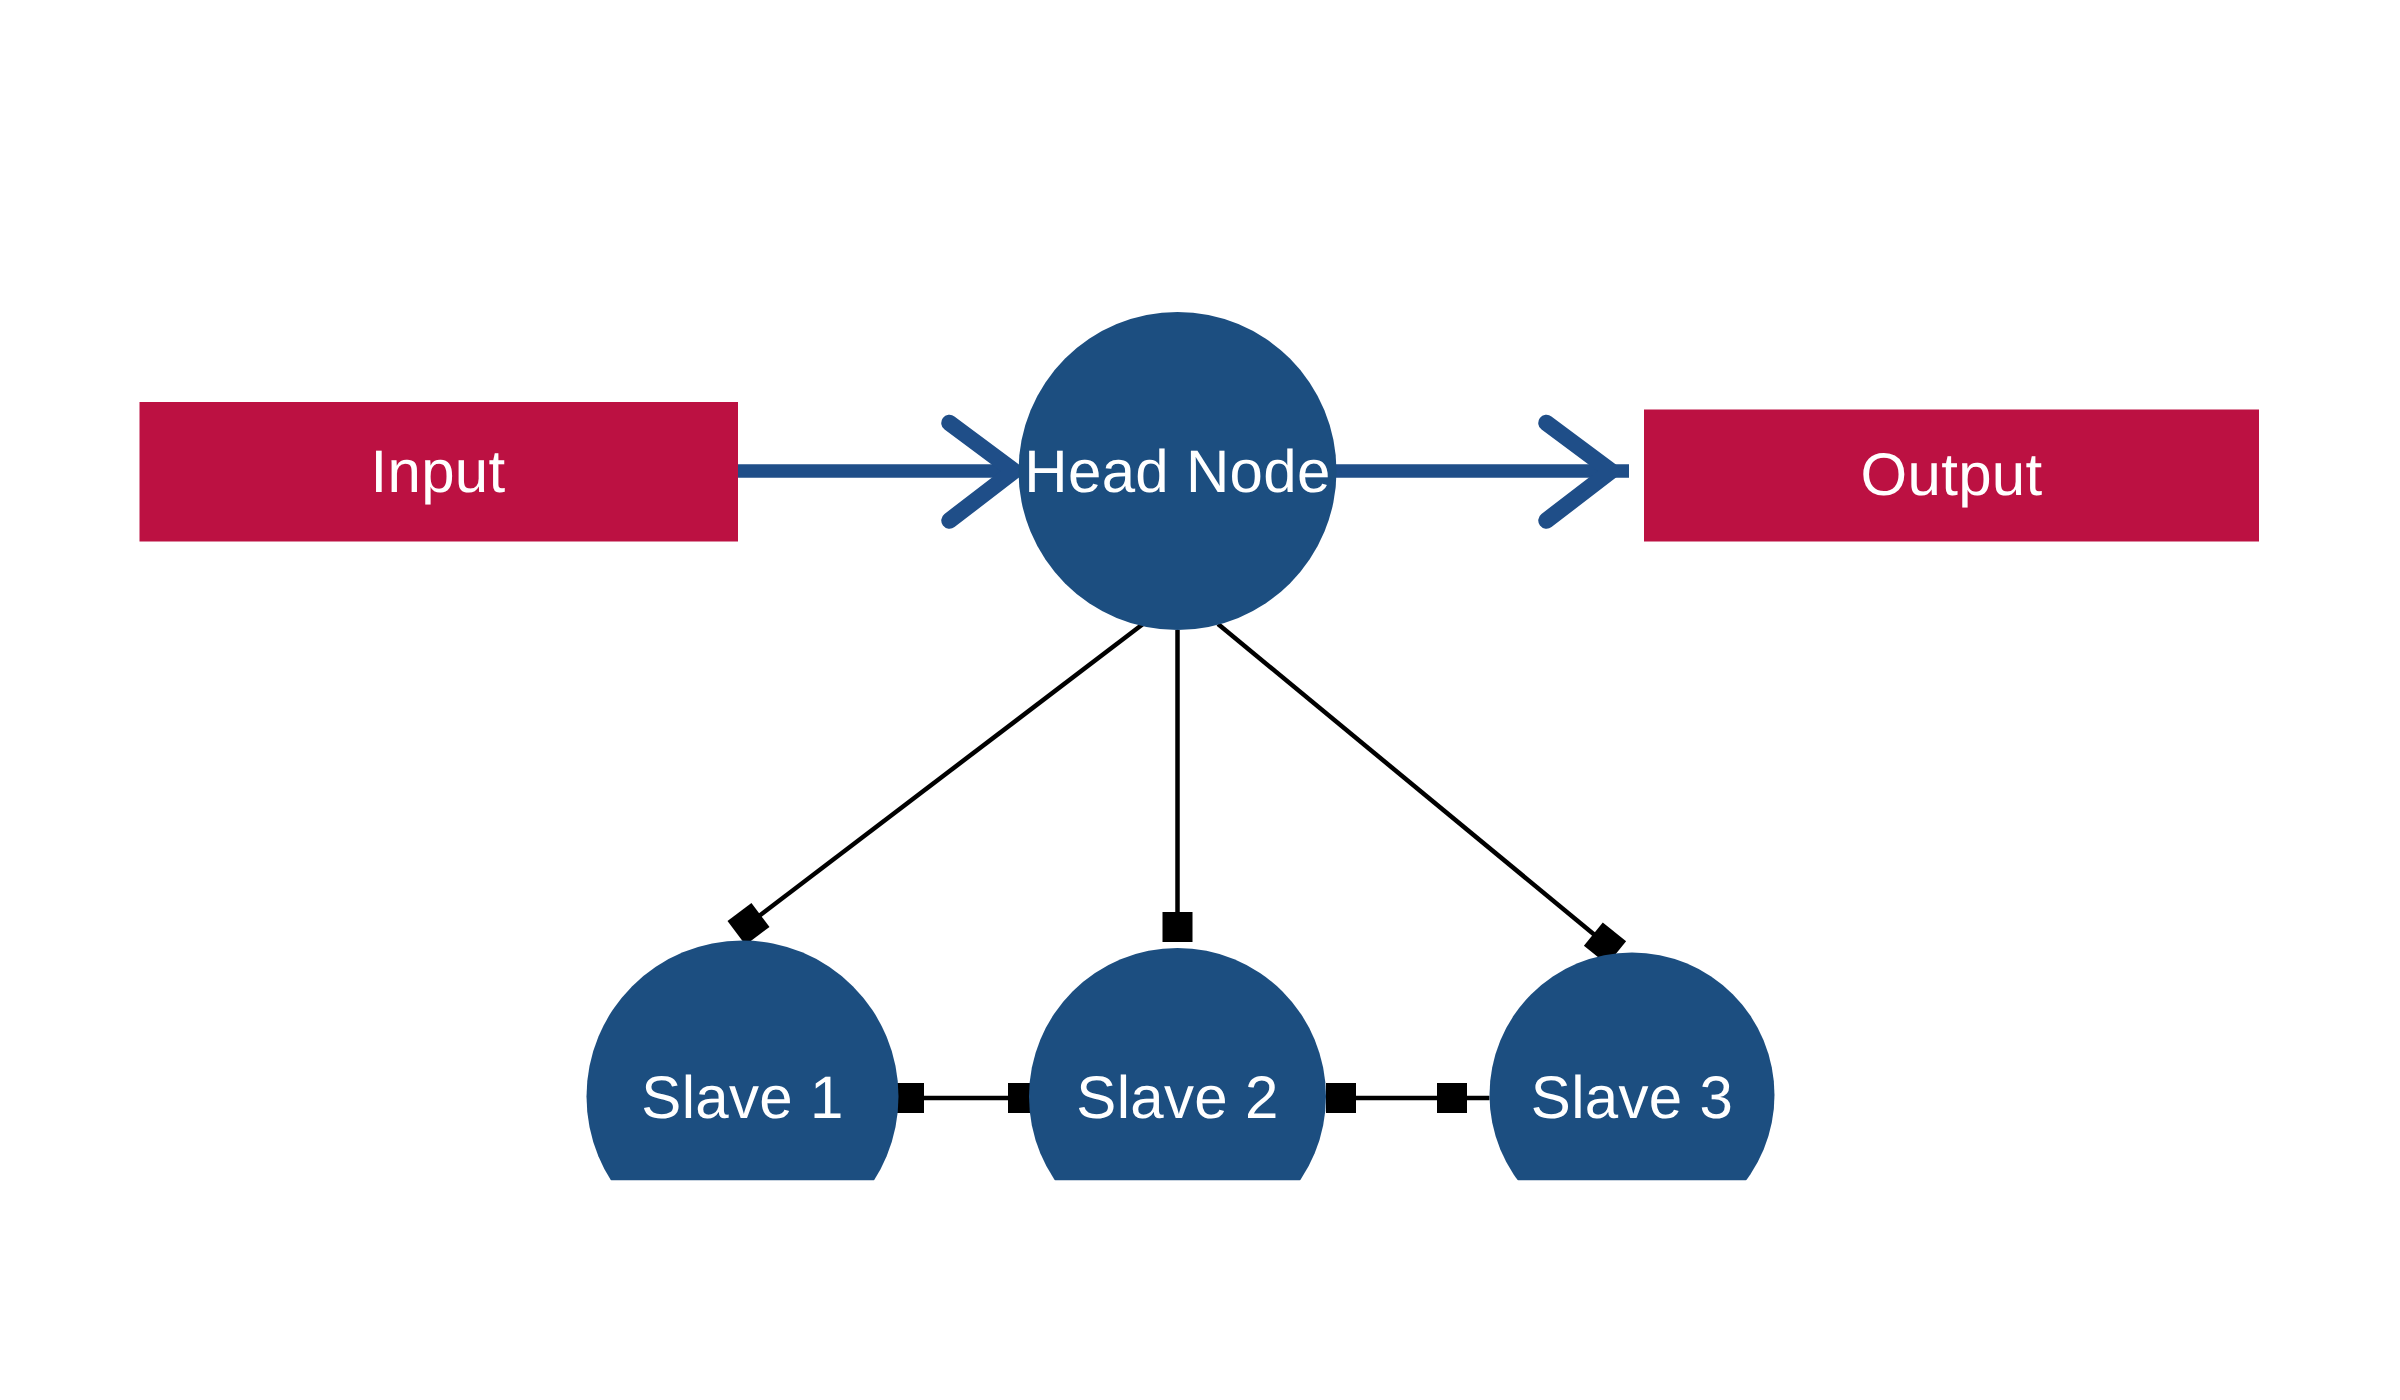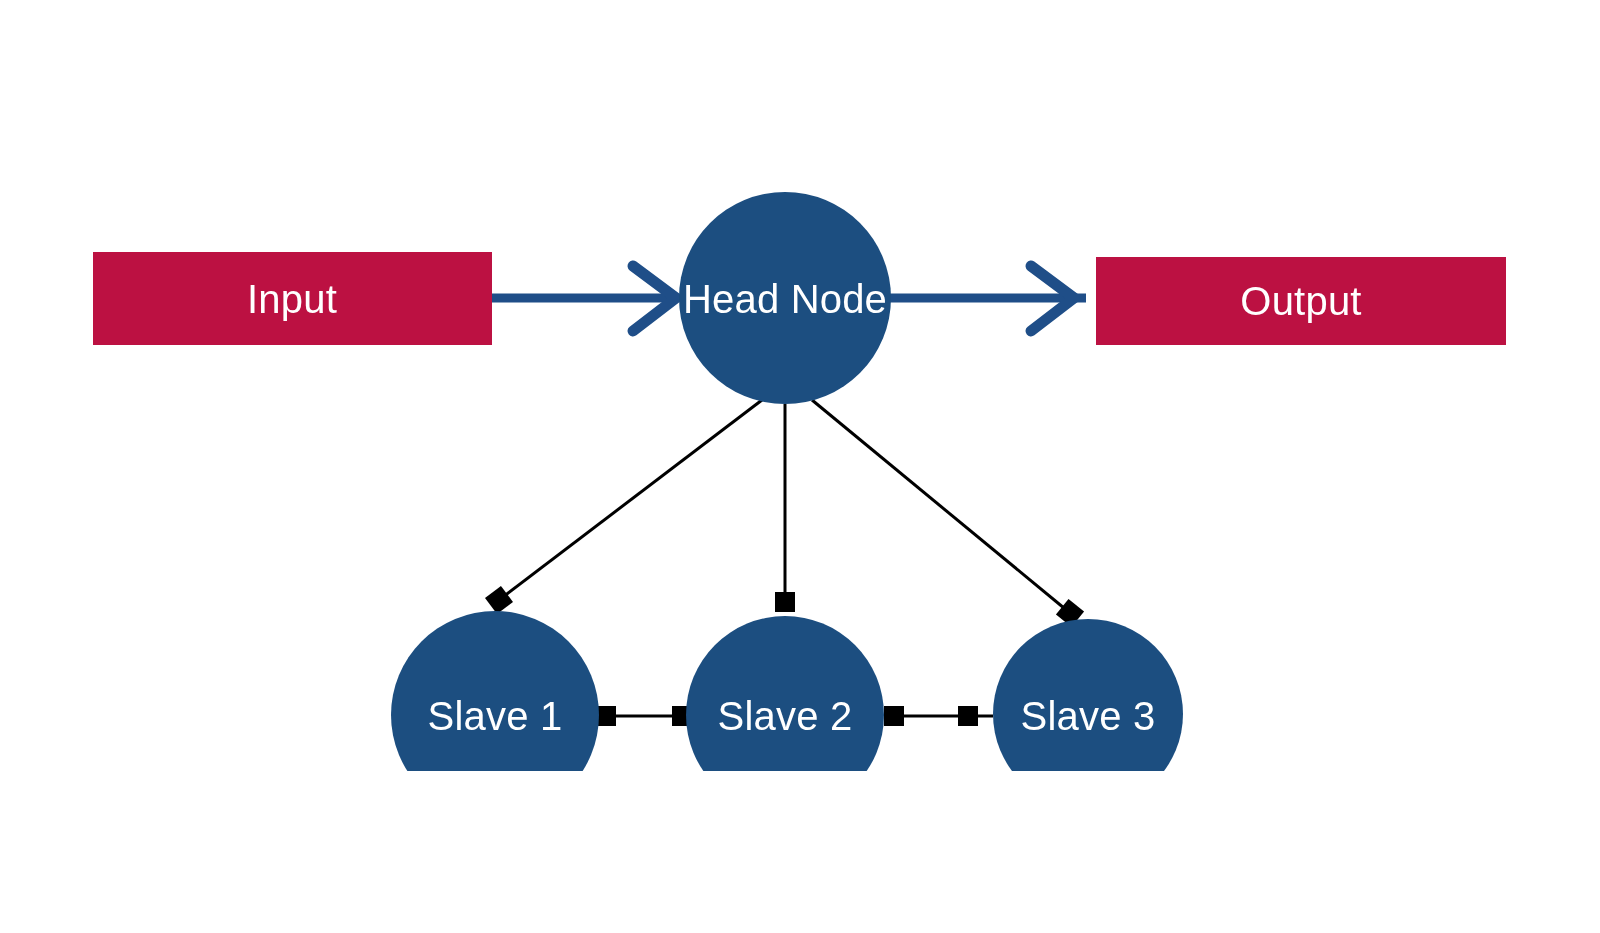--- a/index.html
+++ b/index.html
@@ -10,20 +10,21 @@
   }
   body {
     font-family: "Liberation Sans", sans-serif;
   }
   #canvas {
     position: relative;
     width: 1600px;
     height: 771px;
     background: #ffffff;
     overflow: hidden;
+    margin-top: 16px;
   }
   #diagram-svg {
     position: absolute;
     top: 0;
     left: 0;
     width: 1600px;
     height: 933px;
   }
   .node-label {
     font-family: "Liberation Sans", sans-serif;

